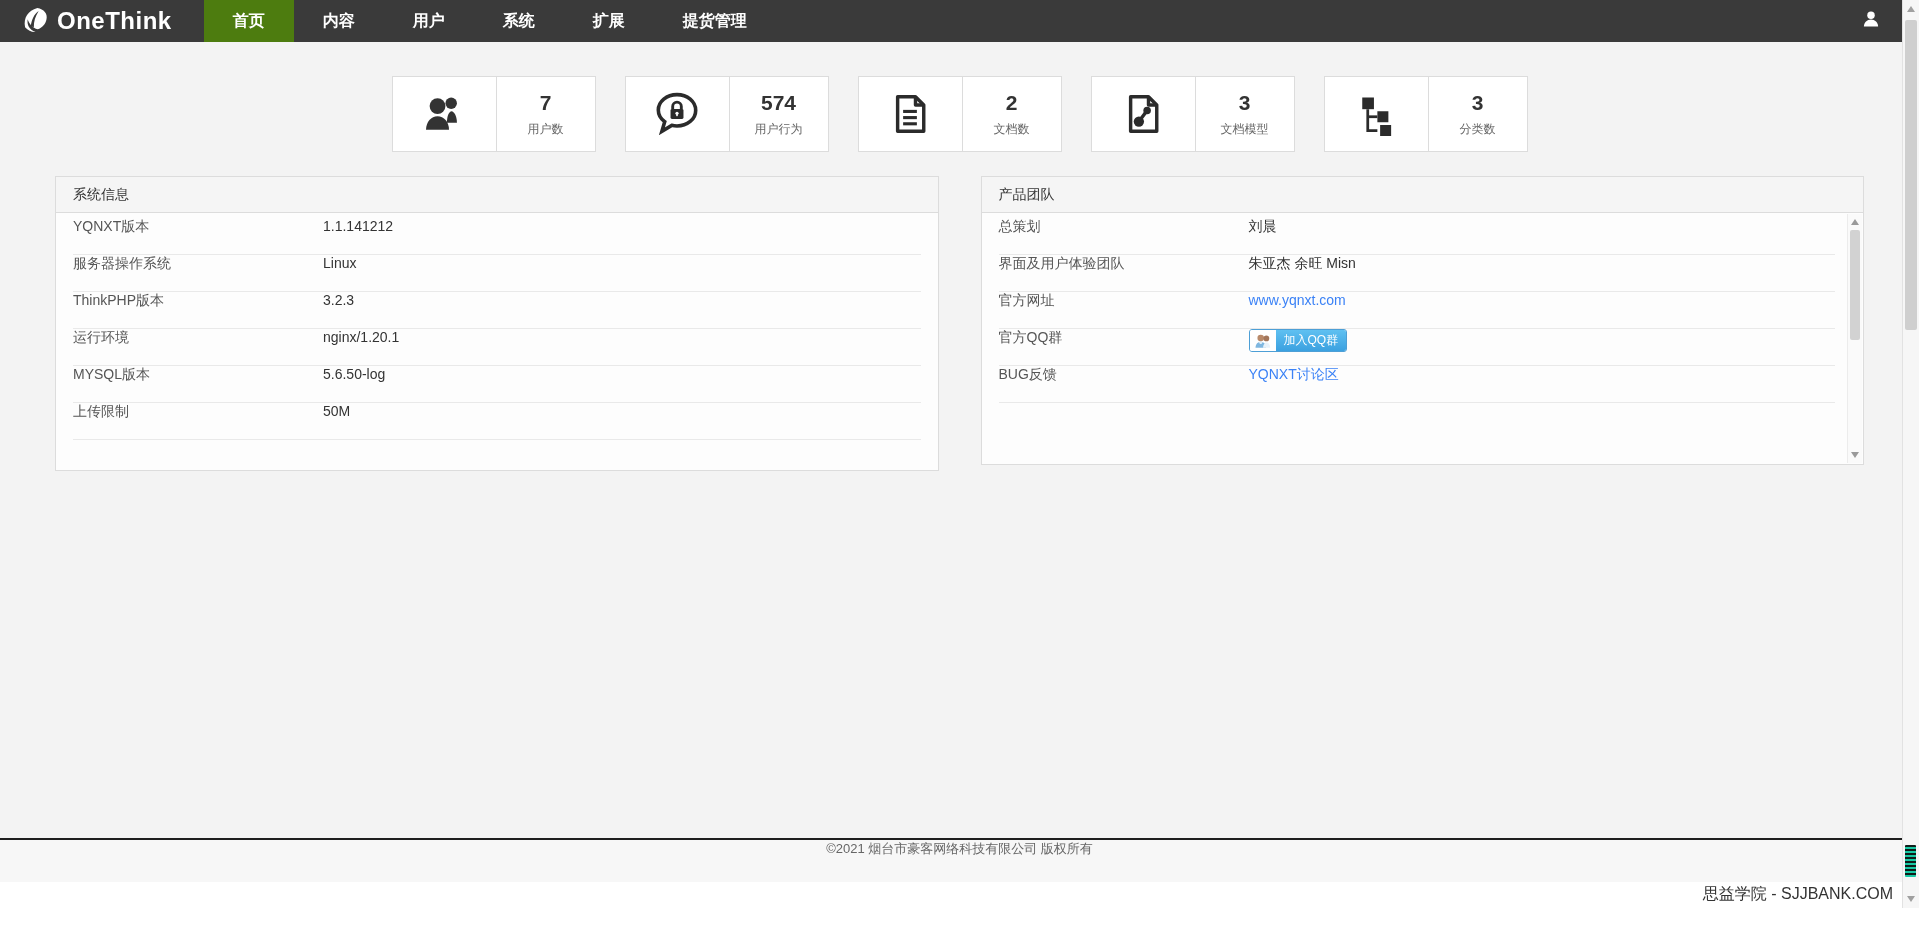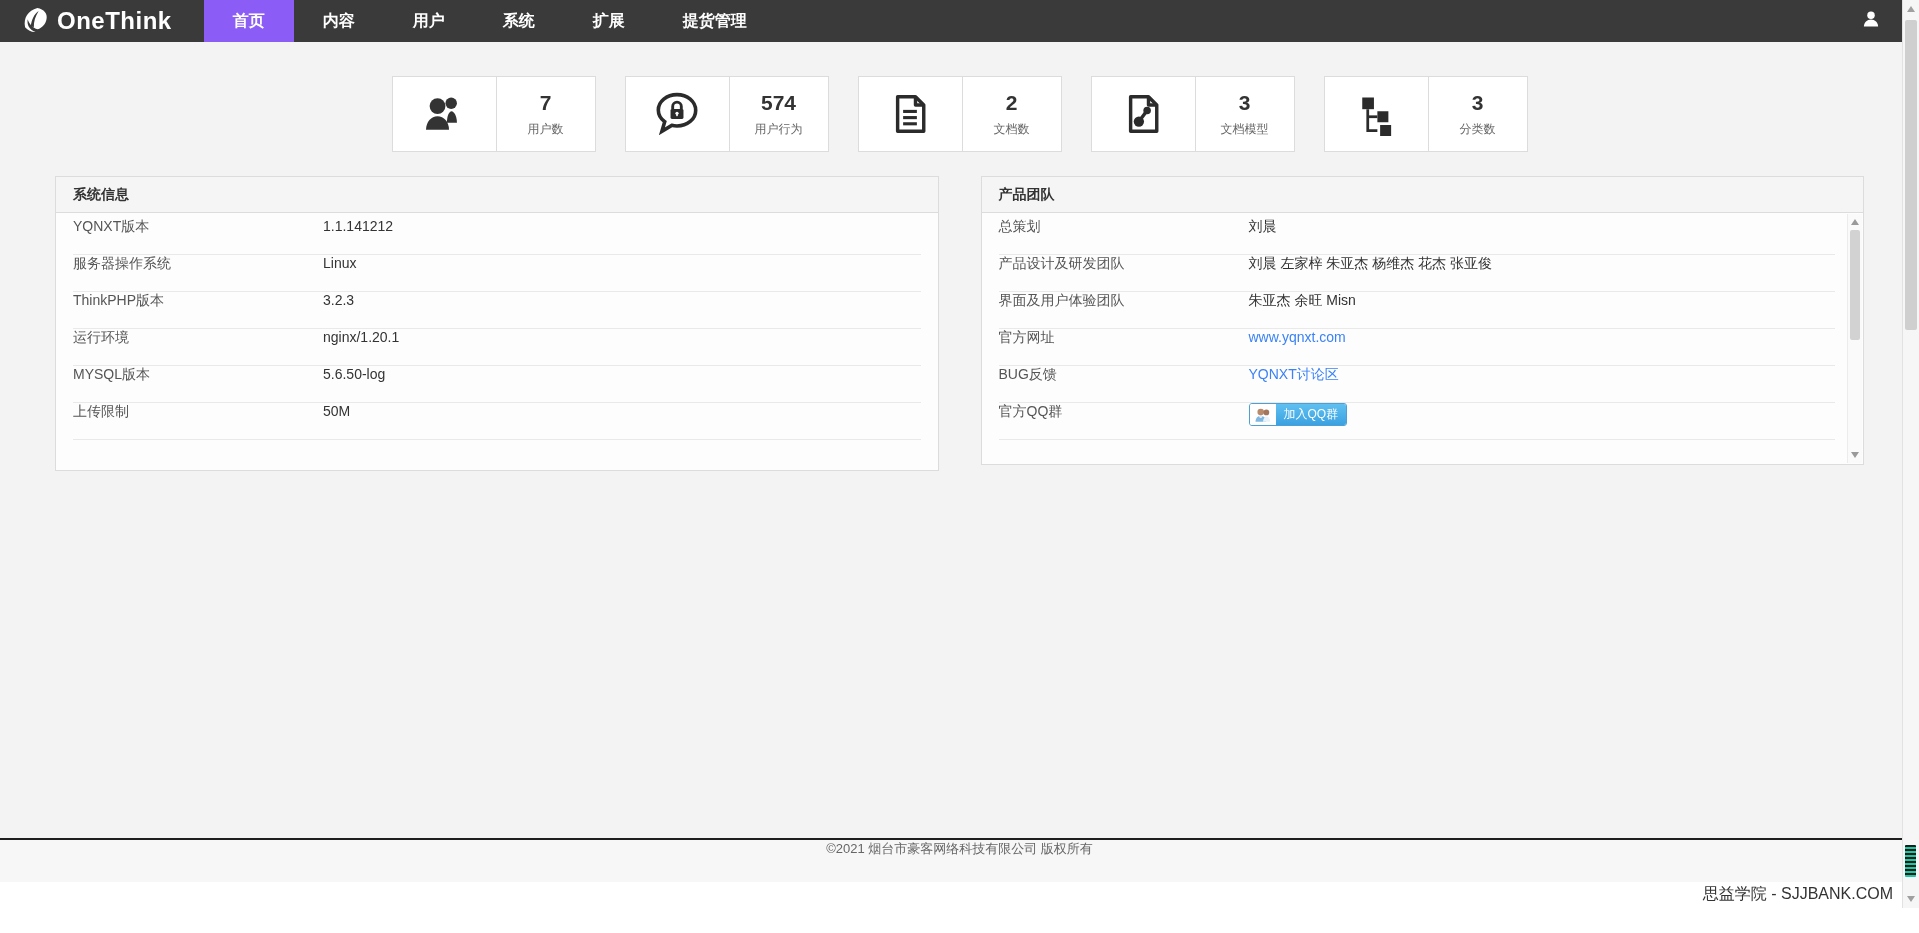--- a/index.html
+++ b/index.html
@@ -7,35 +7,35 @@
   body { font-family:"Liberation Sans","DejaVu Sans",sans-serif; background:#fff; overflow:hidden; }
   .app { position:relative; width:1919px; height:908px; background:#fff; overflow:hidden; }
 
   
   .navbar { height:42px; background:#3a3a3a; display:flex; align-items:stretch; }
   .brand { display:flex; align-items:center; gap:7px; padding:0 26px 0 22px; cursor:pointer; }
   .brand-text { color:#fff; font-size:24px; font-weight:bold; letter-spacing:0.5px; }
   .logo-icon { width:28px; height:28px; display:flex; align-items:center; justify-content:center; }
   .menu { display:flex; align-items:stretch; margin-left:6px; }
   .menu-item { display:flex; align-items:center; padding:0 29px; color:#fff; font-size:16px; font-weight:bold; cursor:pointer; text-decoration:none; }
-  .menu-item.active { background:#8b5cf6; }
+  .menu-item.active { background:#4d7c0f; }
   .navbar-right { margin-left:auto; display:flex; align-items:center; padding-right:38px; cursor:pointer; }
 
   
   .main-bg { background:#f3f3f3; height:798px; border-bottom:2px solid #1e1e1e; }
   .stats-row { display:flex; justify-content:center; gap:29px; padding-top:34px; }
   .stat-card { display:flex; height:76px; background:#fff; border:1px solid #dcdcdc; }
   .stat-icon-box { width:103px; display:flex; align-items:center; justify-content:center; }
   .stat-value-box { width:99px; border-left:1px solid #dcdcdc; display:flex; flex-direction:column; align-items:center; justify-content:center; }
   .stat-value { font-size:21px; font-weight:bold; color:#333; }
   .stat-label { font-size:12px; color:#666; margin-top:6px; }
 
   .panels { display:flex; gap:42px; margin:24px 55px 0 55px; }
   .panel { flex:1; position:relative; }
-  .panel-header { height:37px; line-height:35px; background:#f5f5f5; border:1px solid #dcdcdc; font-size:14px; font-weight:bold; color:#333; padding-left:17px; }
+  .panel-header { height:37px; line-height:35px; background:#f5f5f5; border:1px solid #dcdcdc; font-size:14px; font-weight:normal; color:#333; padding-left:17px; }
   .panel-body { background:#fdfdfd; border:1px solid #dcdcdc; border-top:none; padding:5px 0 10px 0; position:relative; }
   .panel-body.sys { height:258px; }
   .panel-body.team { height:252px; }
   .info-row { display:flex; align-items:flex-start; height:37px; margin:0 17px; border-bottom:1px solid #e9e9e9; font-size:14px; }
   .team .info-row { margin-right:28px; }
   .info-label { width:250px; color:#555; flex-shrink:0; }
   .info-value { color:#333; }
   .green-link { color:#3b82f6; text-decoration:none; cursor:pointer; }
 
   
@@ -215,50 +215,46 @@
       </section>
 
       <section class="panel">
         <div class="panel-header">产品团队</div>
         <div class="panel-body team">
           <div class="info-row">
             <span class="info-label">总策划</span>
             <span class="info-value">刘晨</span>
           </div>
           <div class="info-row">
-            <span class="info-label">产品设计及研发团队</span>
-            <span class="info-value">刘晨 左家梓 朱亚杰 杨维杰 花杰 张亚俊</span>
-          </div>
-          <div class="info-row">
             <span class="info-label">界面及用户体验团队</span>
             <span class="info-value">朱亚杰 余旺 Misn</span>
           </div>
           <div class="info-row">
             <span class="info-label">官方网址</span>
             <a class="info-value green-link">www.yqnxt.com</a>
-          </div>
-          <div class="info-row">
-            <span class="info-label">BUG反馈</span>
-            <a class="info-value green-link">YQNXT讨论区</a>
           </div>
           <div class="info-row">
             <span class="info-label">官方QQ群</span>
             <span class="qq-btn">
               <span class="qq-img">
                 <svg width="18" height="16" viewBox="0 0 24 20">
                   <circle cx="9" cy="6" r="4.4" fill="#b98a6a"></circle>
                   <circle cx="16.5" cy="6.5" r="3.8" fill="#a3765b"></circle>
                   <path d="M2 19 c0-5 3.2-8 7-8 s7 3 7 8 z" fill="#7fb7e0"></path>
                   <path d="M12 19 c0.3-4.4 2.4-7 4.8-7 2.4 0 4.6 2.6 4.9 7 z" fill="#e8f2fa"></path>
                   <path d="M6.5 11.8 c0.8 1.4 1.5 2 2.5 2 s1.7-0.6 2.5-2 z" fill="#fff"></path>
                 </svg>
               </span>
               <span class="qq-label">加入QQ群</span>
             </span>
           </div>
+          <div class="info-row">
+            <span class="info-label">BUG反馈</span>
+            <a class="info-value green-link">YQNXT讨论区</a>
+          </div>
 
           <div class="inner-scrollbar">
             <div class="arrow-up"></div>
             <div class="thumb"></div>
             <div class="arrow-down"></div>
           </div>
         </div>
       </section>
 
     </div>

